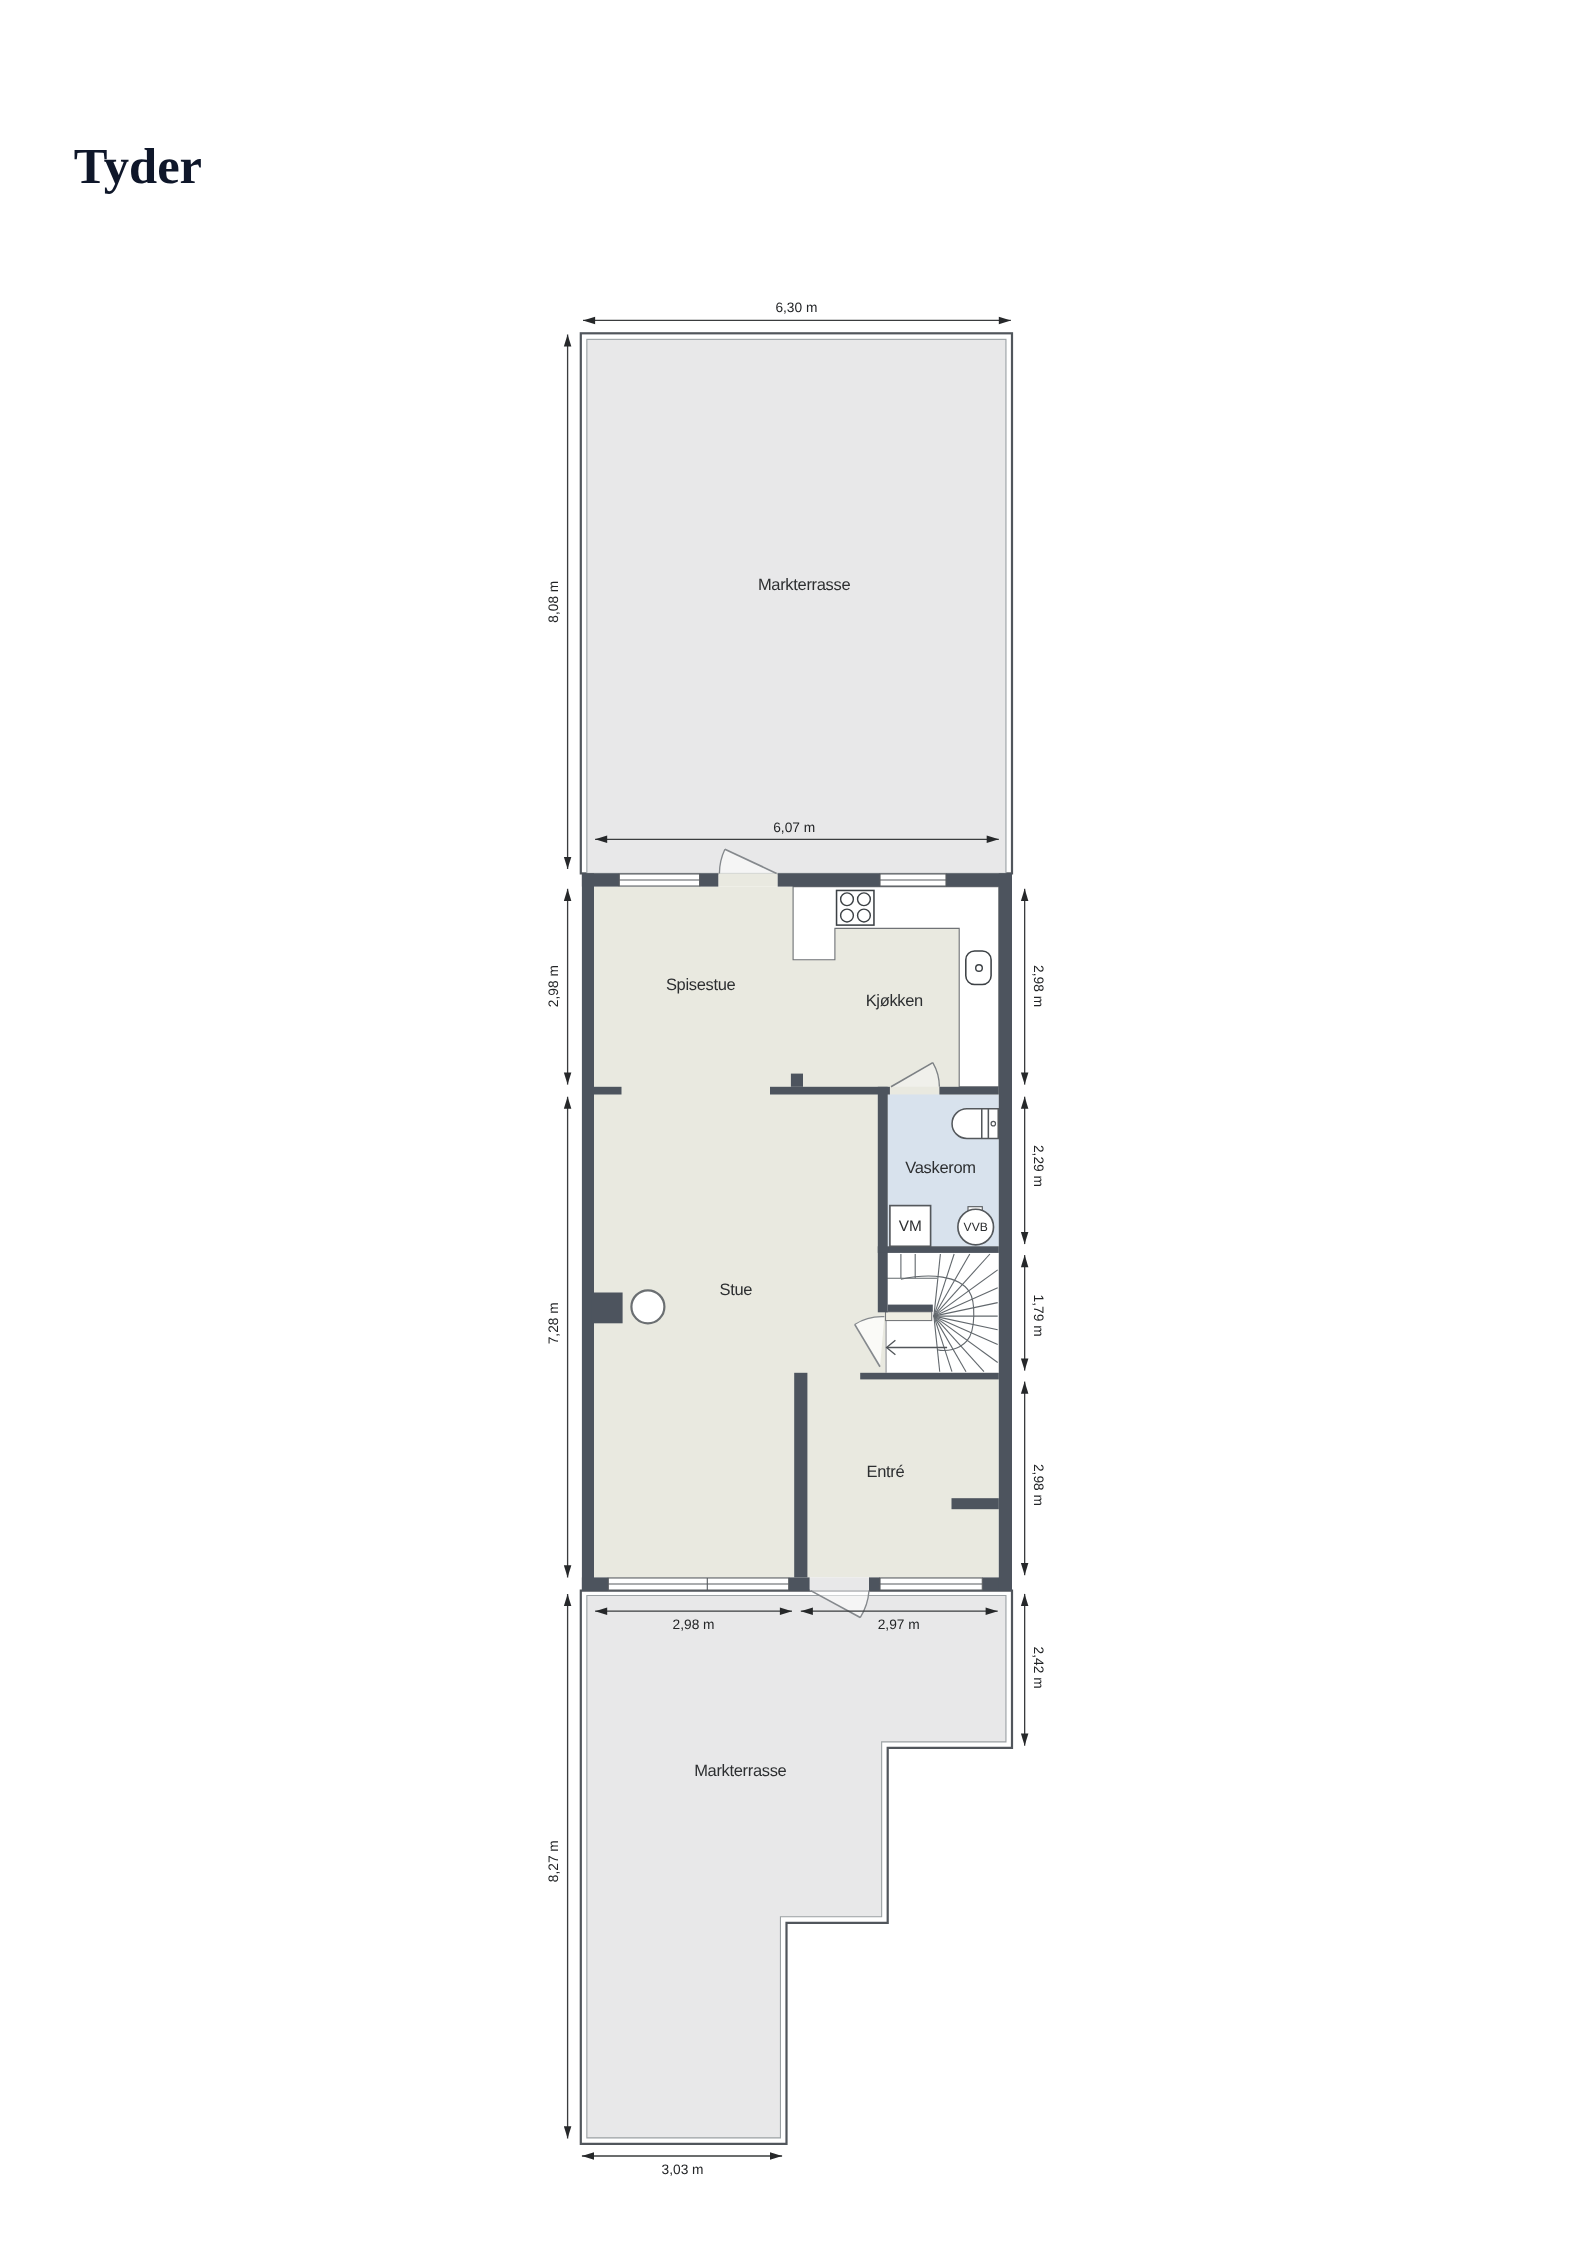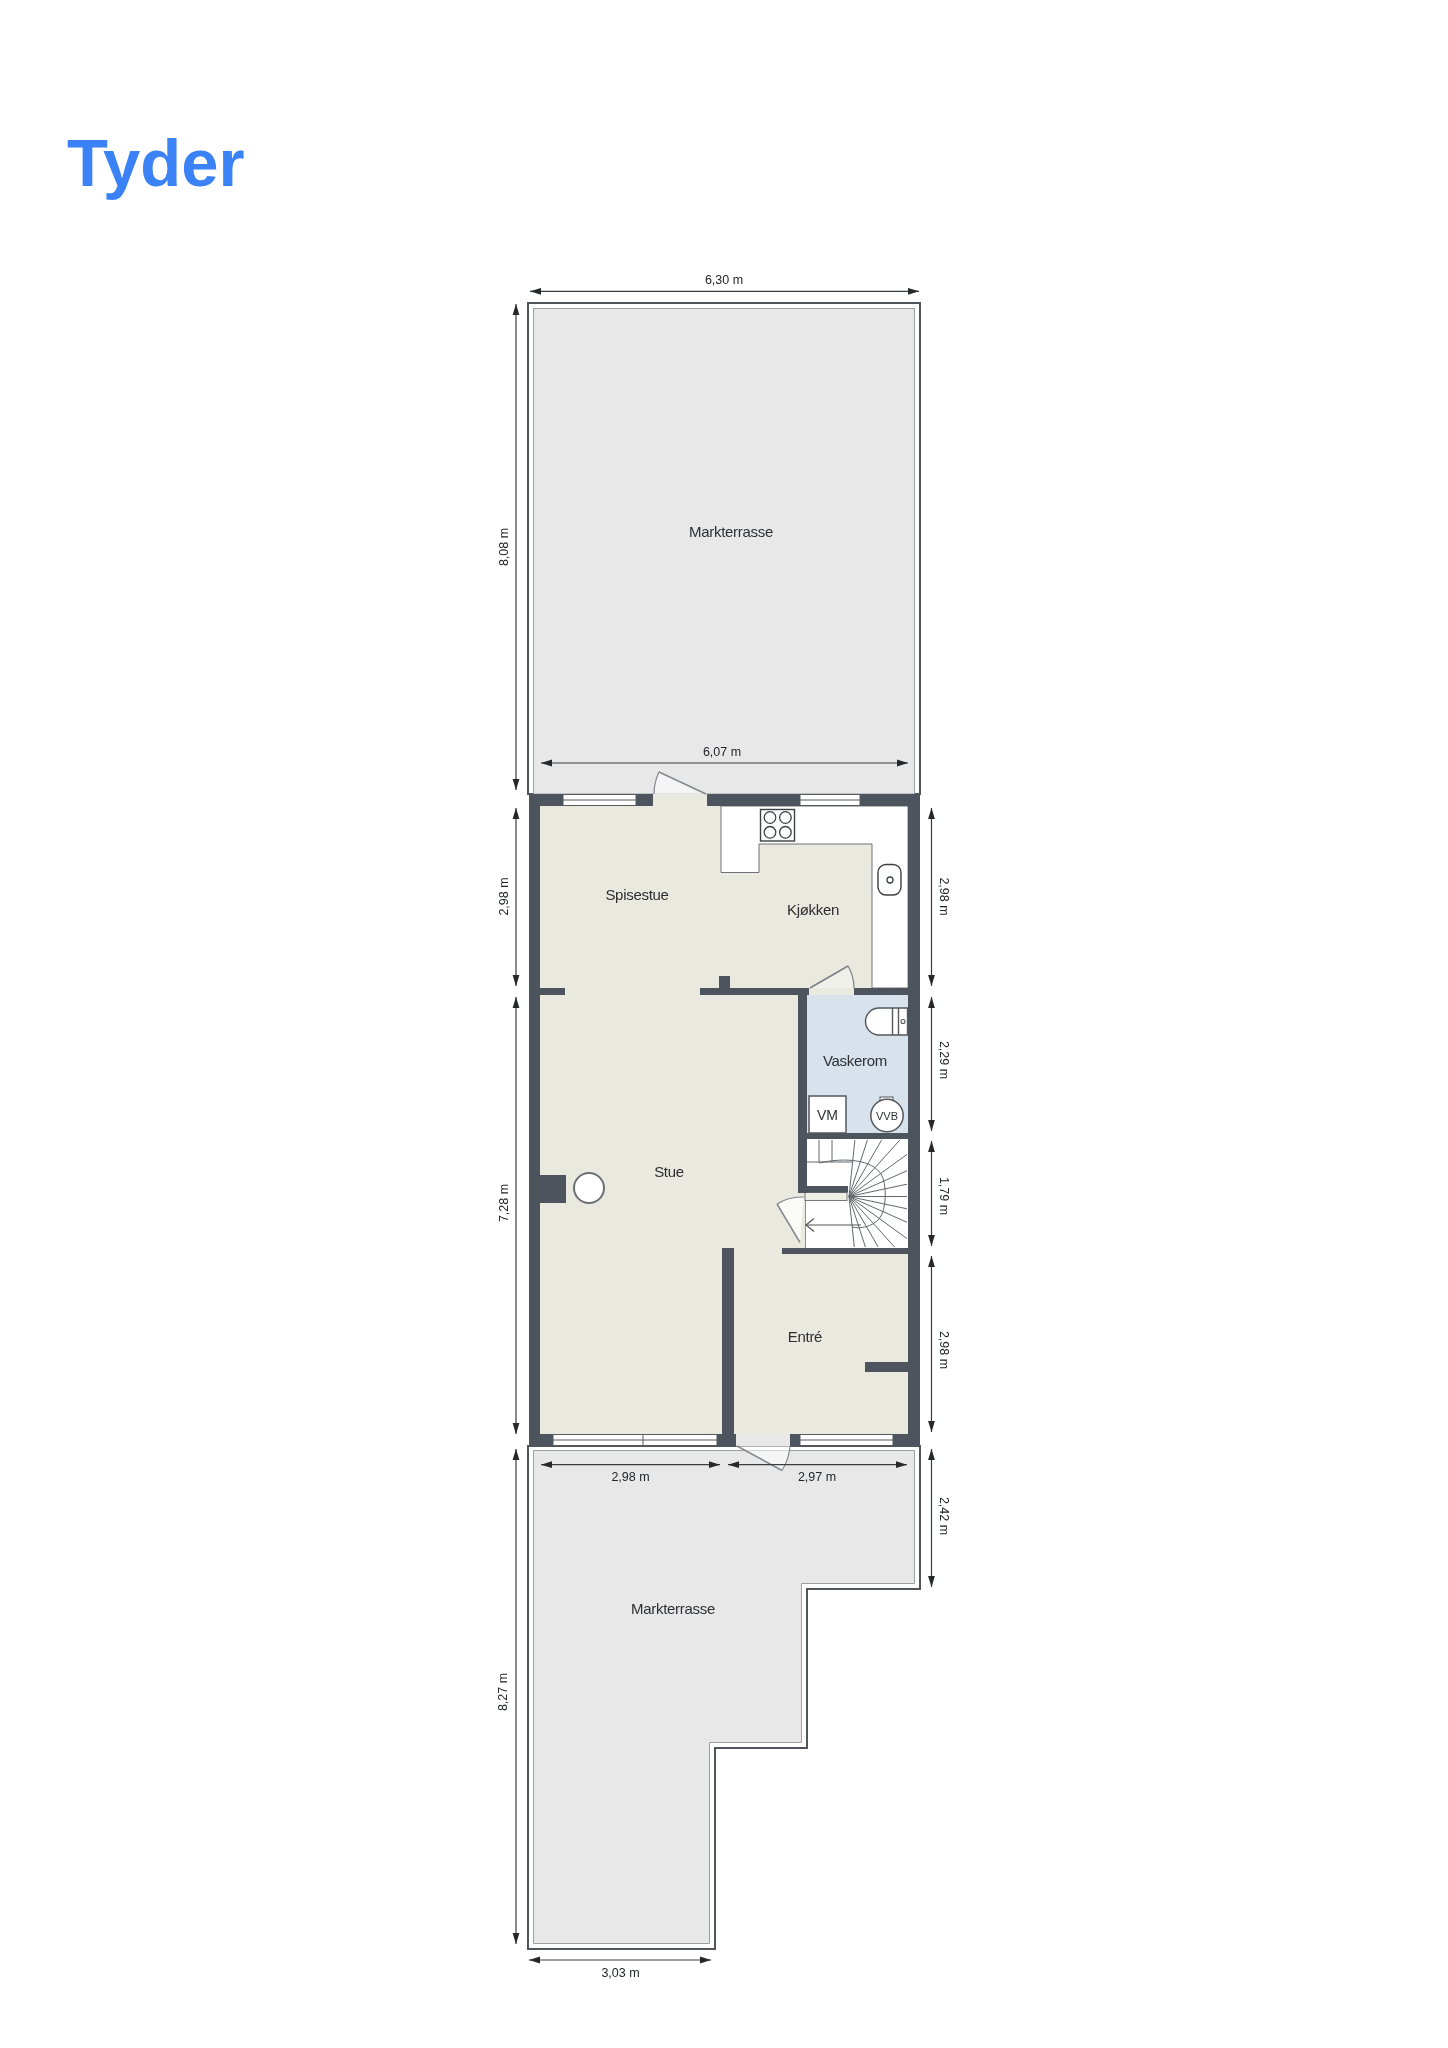--- a/index.html
+++ b/index.html
@@ -6,21 +6,21 @@
   .page { position:relative; width:1448px; height:2048px; background:#ffffff;
            font-family:"Liberation Sans", sans-serif; overflow:hidden; }
   svg text { font-family:"Liberation Sans", sans-serif; fill:#2d2f31; }
   .room { font-size:15px; letter-spacing:-0.3px; }
   .dim { font-size:12.5px; fill:#232527; }
 </style>
 </head>
 <body>
 <div class="page">
 
-<div style="position:absolute; left:67px; top:124px; color:#3b82f6; font-weight:bold; font-size:67px; letter-spacing:0px;">Tyder</div>
+<div style="position:absolute; left:67px; top:124px; color:#0f172a; font-weight:bold; font-size:46px; letter-spacing:0px;font-family:Liberation Serif, serif;">Tyder</div>
 <svg width="1448" height="2048" viewBox="0 0 1448 2048" style="position:absolute;left:0;top:0;">
 
   <g>
     <rect x="528" y="303" width="392" height="491" fill="#ffffff" stroke="#51565c" stroke-width="2"></rect>
     <rect x="533.5" y="308.5" width="381" height="485.5" fill="#e8e8e9" stroke="#9aa0a3" stroke-width="1"></rect>
   </g>
 
   <text class="room" x="731" y="536.5" text-anchor="middle">Markterrasse</text>
 
   <rect x="540" y="806" width="368" height="628" fill="#e9e9e0"></rect>

